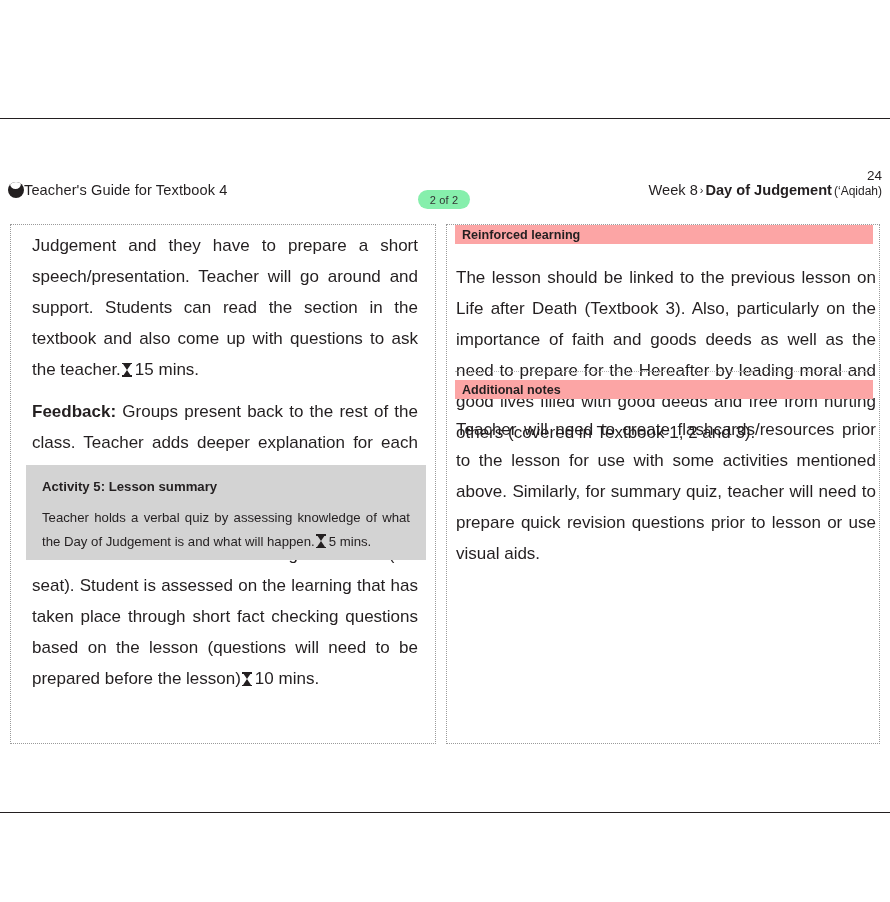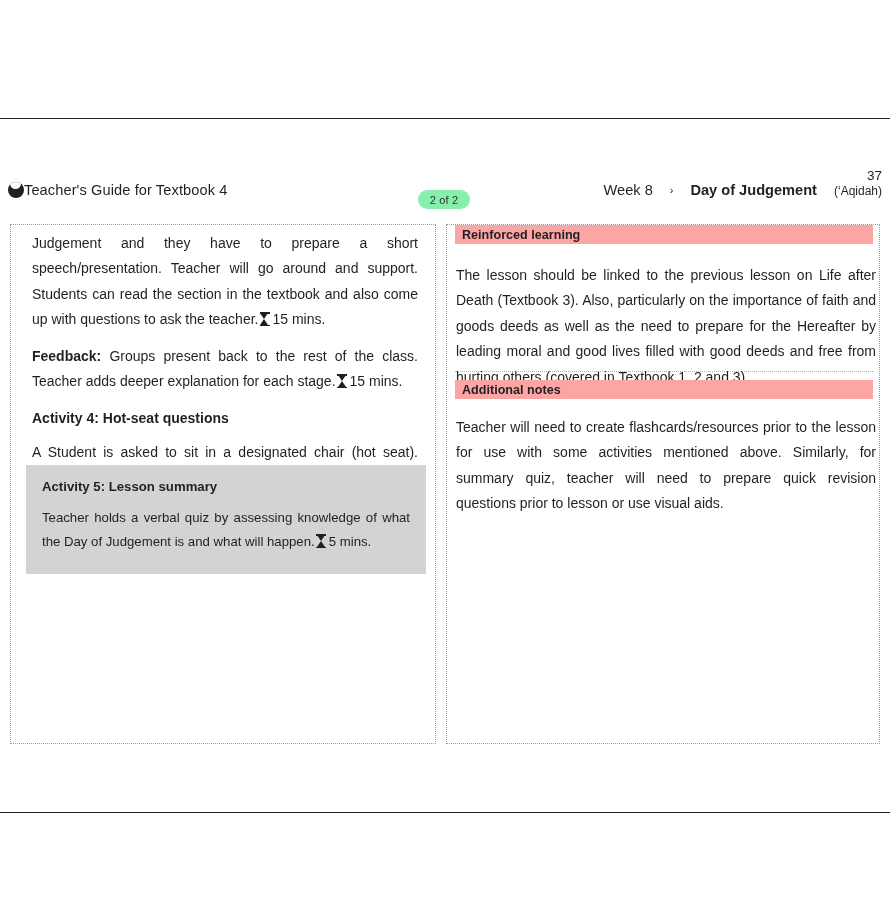--- a/index.html
+++ b/index.html
@@ -98,21 +98,21 @@
     justify-content: center;
     letter-spacing: 0.2px;
   }
 
   .header-right {
     position: absolute;
     right: 8px;
     top: 0;
     display: flex;
     align-items: baseline;
-    gap: 17px;
+    gap: 2px;
     font-size: 14.6px;
     color: #231f20;
     white-space: nowrap;
   }
   .hdr-week { font-weight: 400; }
   .hdr-arrow { font-size: 11px; position: relative; top: -1px; }
   .hdr-topic { font-weight: bold; }
   .hdr-sub { font-weight: 400; font-size: 12px; }
 
   .page-number {
@@ -142,21 +142,21 @@
   }
 
   .col-inner {
     padding: 0;
     position: relative;
     height: 100%;
   }
 
   p {
     margin: 0;
-    font-size: 14px;
+    font-size: 17px;
     line-height: 1.82;
     color: #231f20;
     text-align: justify;
   }
 
   .lcontent {
     position: absolute;
     left: 21px;
     top: 6px;
     width: 386px;
@@ -203,21 +203,21 @@
   .hg-cap-bot { bottom: 0; }
 
   
   .grey-box {
     position: absolute;
     left: 15px;
     top: 240px;
     width: 400px;
     background: #d3d3d3;
     box-sizing: border-box;
-    padding: 14px 16px 20px 16px;
+    padding: 14px 16px 6px 16px;
   }
   .grey-box .gb-title {
     font-size: 13.2px;
     font-weight: bold;
     margin-bottom: 12px;
     color: #231f20;
   }
   .grey-box p {
     font-size: 13.2px;
     line-height: 1.82;
@@ -259,21 +259,21 @@
   }
 </style>
 </head>
 <body>
 
 <div class="page">
 
   <div class="rule-top"></div>
   <div class="rule-bottom"></div>
 
-  <div class="page-number">37</div>
+  <div class="page-number">24</div>
 
   <div class="header">
     <div class="header-left">
       <span class="logo-dot"></span>
       <span class="header-title">Teacher's Guide for Textbook 4</span>
     </div>
     <div class="header-right">
       <span class="hdr-week">Week 8</span>
       <span class="hdr-arrow">›</span>
       <span class="hdr-topic">Day of Judgement</span>

